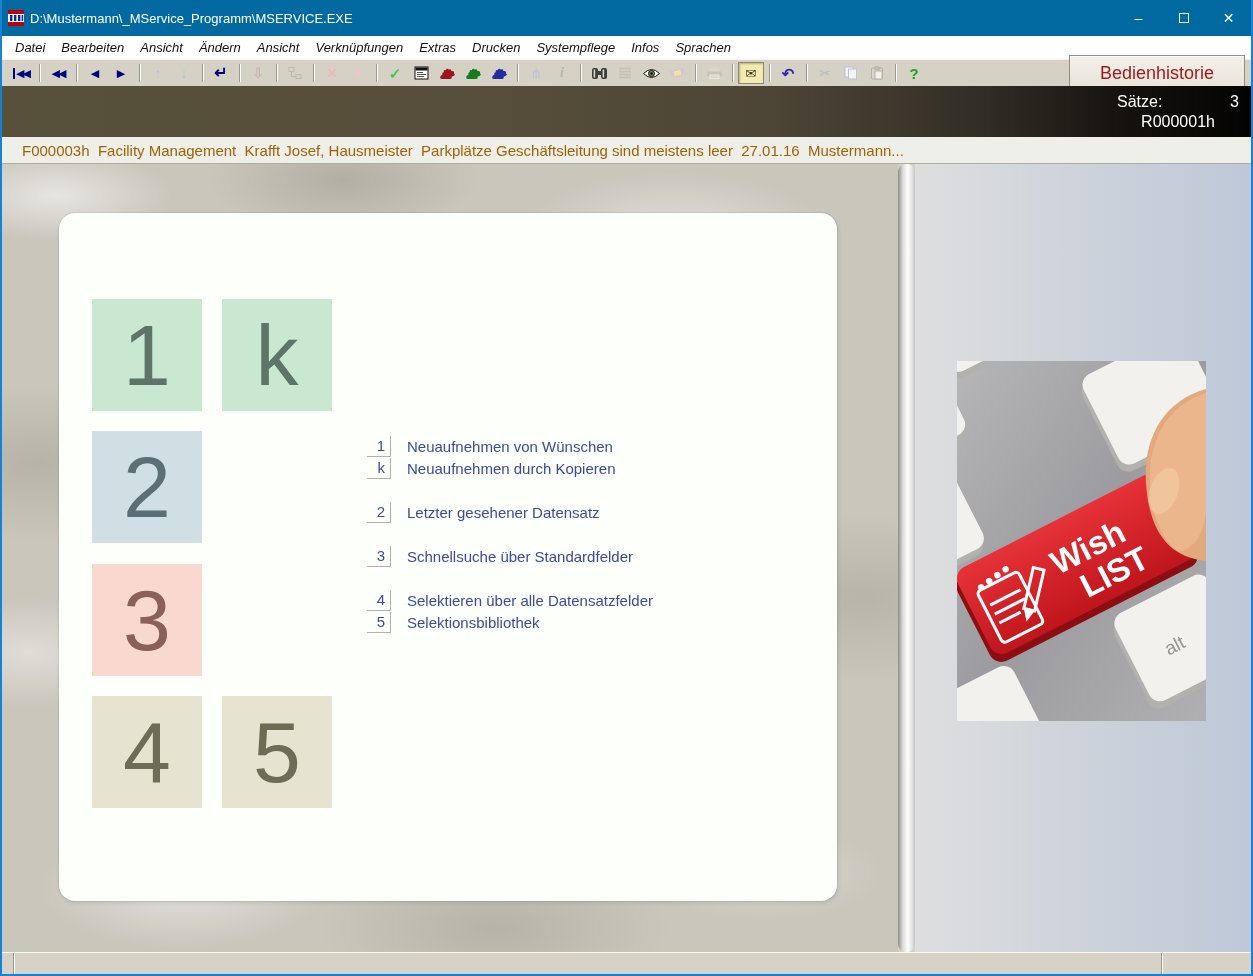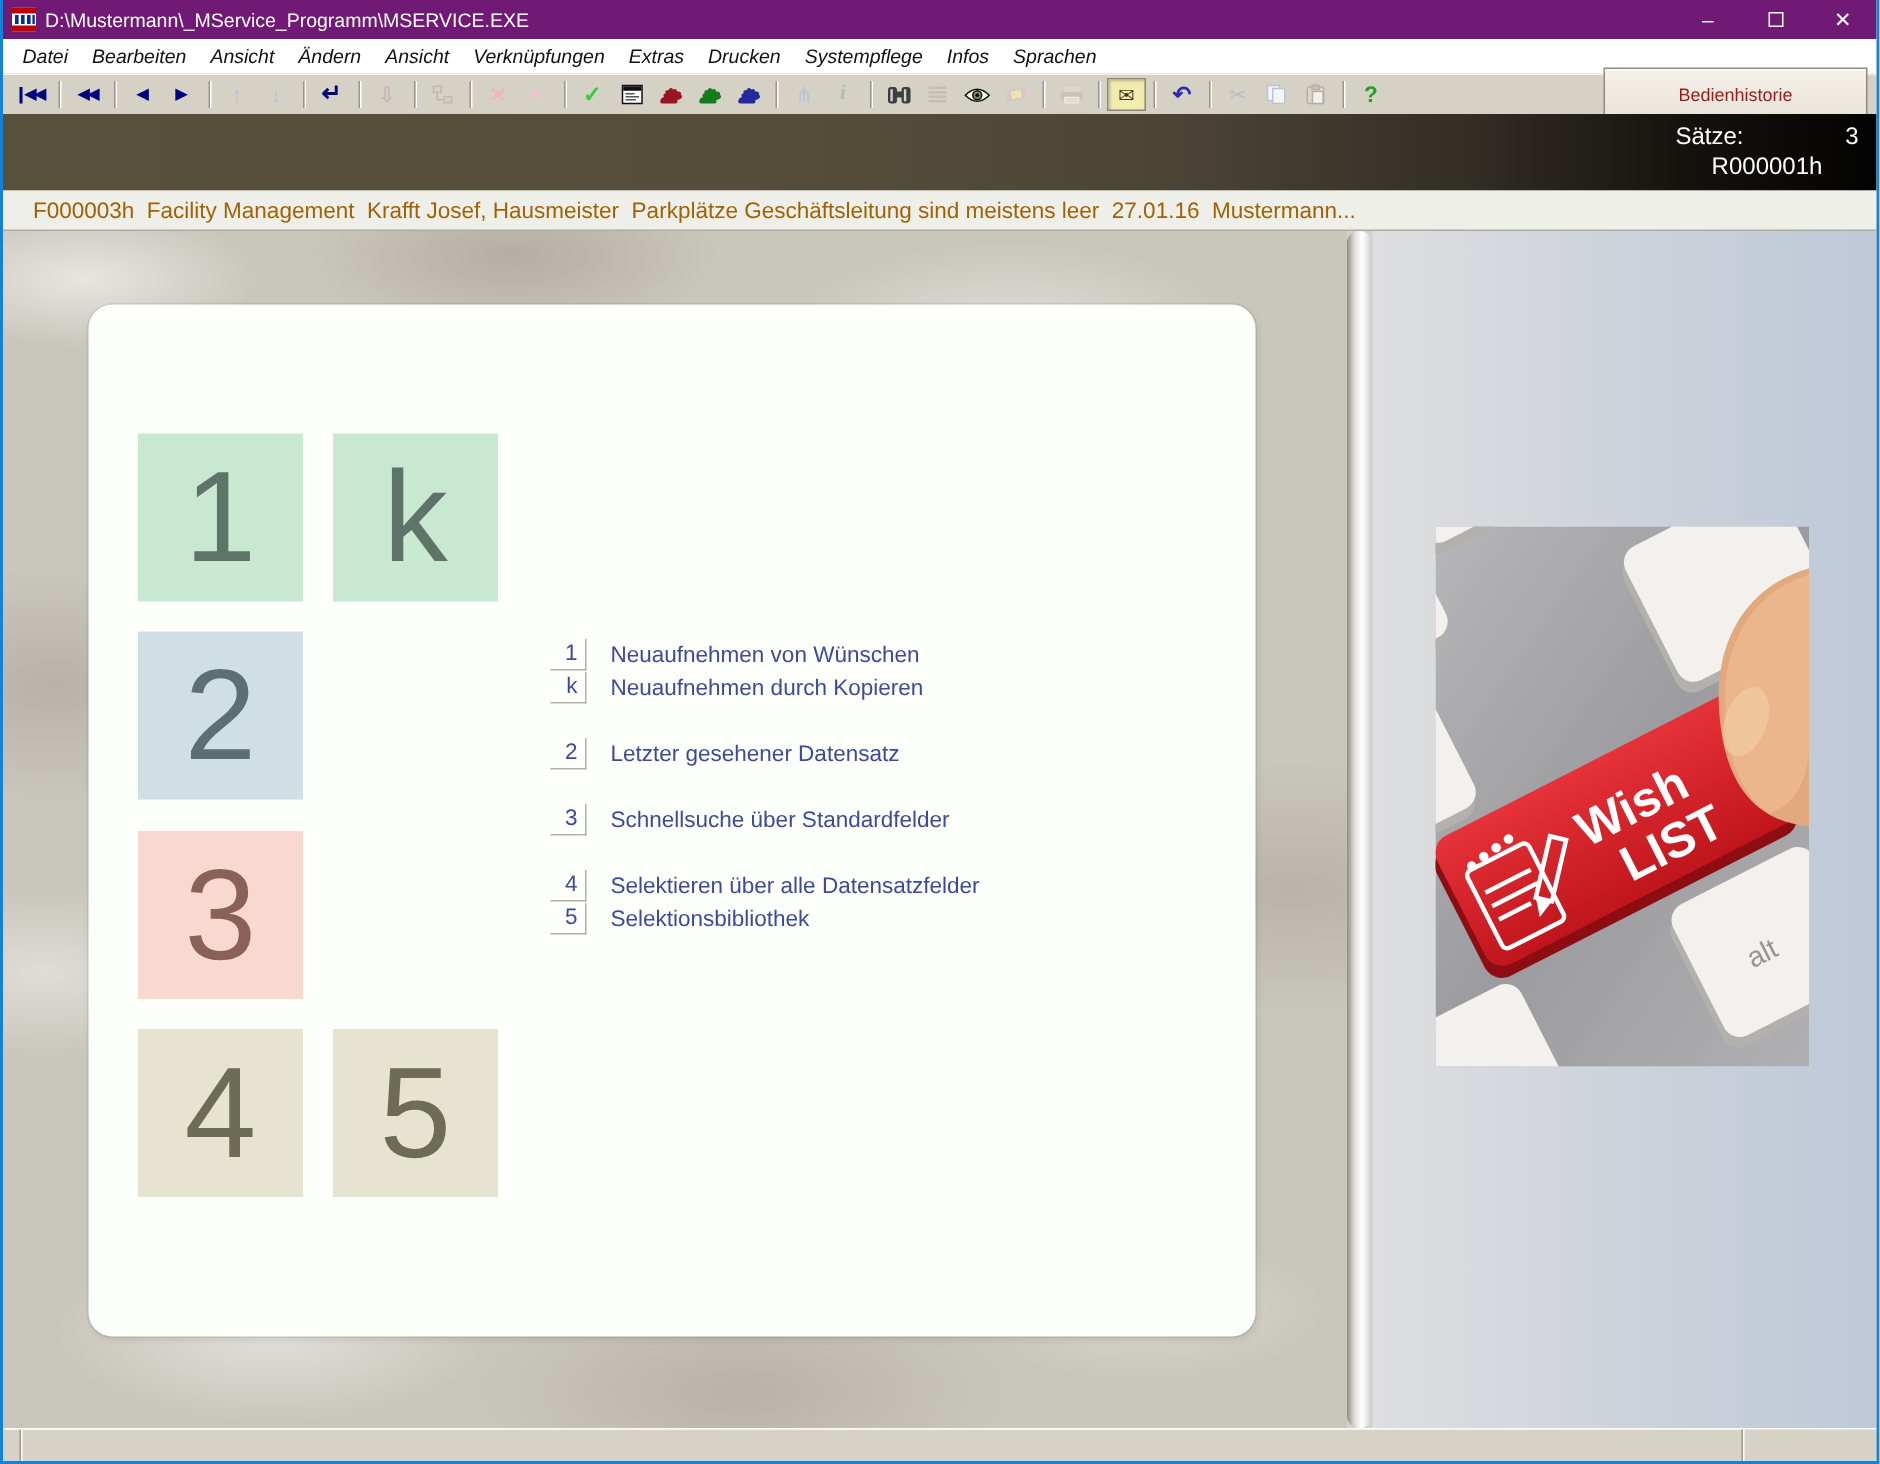--- a/index.html
+++ b/index.html
@@ -1,21 +1,21 @@
 <!DOCTYPE html>
 <html><head>
 <meta charset="utf-8">
 <style>
   * { box-sizing: border-box; margin: 0; padding: 0; }
   html,body { width:1253px; height:976px; font-family:"Liberation Sans", sans-serif; }
   .window{ width:1253px; height:976px; display:flex; flex-direction:column;
     border-left:2px solid #1582d7; border-right:2px solid #1582d7; border-bottom:2px solid #1582d7;
     background:#d5d1c5; overflow:hidden; }
   
-  .titlebar{ height:26px; background:#701a75; color:#fff; display:flex; align-items:center;
+  .titlebar{ height:36px; background:#0369a1; color:#fff; display:flex; align-items:center;
     padding-left:6px; font-size:13px; flex:none; }
   .app-icon{ width:16px; height:16px; margin-right:6px; flex:none; }
   .title-text{ white-space:nowrap; }
   .win-controls{ margin-left:auto; display:flex; height:28px; }
   .wc{ width:45px; display:flex; align-items:center; justify-content:center; font-size:14px; color:#fff; }
   .wc .maxbox{ width:10px; height:10px; border:1px solid #fff; display:inline-block; }
   
   .menubar{ height:23px; background:#fff; display:flex; align-items:center; padding-left:5px;
     font-size:13px; color:#111; flex:none; }
   .menu-item{ padding:3px 8px; cursor:default;font-style:italic; }
@@ -24,21 +24,21 @@
     align-items:center; padding:0 4px 0 6px; flex:none; }
   .tbtn{ width:26px; height:22px; display:inline-flex; align-items:center; justify-content:center; flex:none; }
   .tbtn svg{ display:block; }
   .tbtn.toggled{ background:#f2ecb0; border:1px solid #8a8678; box-shadow:inset 1px 1px 2px rgba(0,0,0,.25); }
   .tsep{ width:1px; height:18px; background:#9a968c; box-shadow:1px 0 0 #fff; margin:0 5px; flex:none; }
   .gl{ font-size:11px; line-height:1; }
   .gl.nav{ color:#000080; letter-spacing:-2px; }
   .gl.bar{ border-left:2px solid #000080; padding-left:1px; }
   .gl.arr{ color:#b4c2d8; font-size:14px; font-weight:bold; }
   .history-btn{ margin-left:auto; margin-right:2px; width:176px; height:36px; display:flex;
-    align-items:center; justify-content:center; font-size:12px; color:#9e1a1a;
+    align-items:center; justify-content:center; font-size:18px; color:#9e1a1a;
     background:linear-gradient(#f4f1ea,#e7e3d8); border:1px solid #8f8b81; box-shadow:0 1px 0 #fff inset; }
   
   .header{ height:51px; flex:none; display:flex; padding:5px 12px 0 18px; color:#fff;
     background:linear-gradient(90deg,#57503a 0%,#564e3a 40%,#4c4536 62%,#332e26 78%,#15120e 90%,#030303 100%); }
   .header-title{ font-size:27px; font-weight:400; color:#f7f5ec; letter-spacing:.3px; }
   .header-stats{ margin-left:auto; font-size:16px; line-height:20px; text-align:center; padding-top:1px; }
   .stats-row{ display:flex; justify-content:space-between; width:122px; }
   
   .record-bar{ height:27px; flex:none; background:#edefe8; border-bottom:1px solid #aeab9f;
     display:flex; align-items:center; padding-left:20px; font-size:15px; color:#a16207; white-space:pre; }

